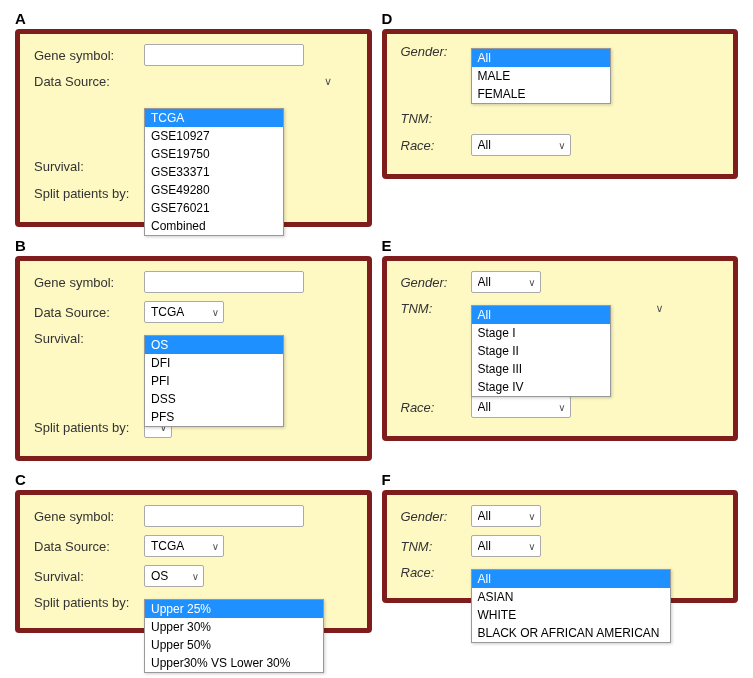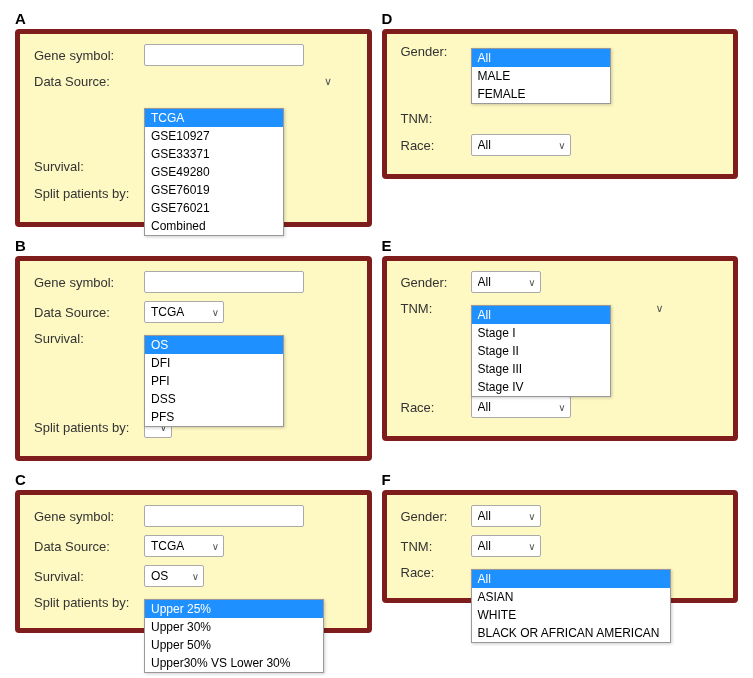--- a/index.html
+++ b/index.html
@@ -40,20 +40,21 @@
     .form-label {
       color: #333;
       min-width: 110px;
       flex-shrink: 0;
     }
 
     .form-label-narrow {
       color: #333;
       min-width: 70px;
       flex-shrink: 0;
+      font-style: italic;
     }
 
     .text-input {
       border: 1px solid #aaa;
       border-radius: 2px;
       height: 22px;
       width: 160px;
       padding: 2px 4px;
       font-size: 12px;
     }
@@ -167,23 +168,23 @@
       <div class="form-row">
         <span class="form-label">Gene symbol:</span>
         <input class="text-input" type="text" value="" style="">
       </div>
       <div class="form-row">
         <span class="form-label">Data Source:</span>
 
         <div class="dropdown-list datasource-dropdown">
           <div class="dropdown-item selected">TCGA</div>
           <div class="dropdown-item">GSE10927</div>
+          <div class="dropdown-item">GSE19750</div>
           <div class="dropdown-item">GSE33371</div>
           <div class="dropdown-item">GSE49280</div>
-          <div class="dropdown-item">GSE76019</div>
           <div class="dropdown-item">GSE76021</div>
           <div class="dropdown-item">Combined</div>
         </div>
         <div style="width:50px;"></div>
         <span style="margin-left:130px; font-size:11px; color:#555;">∨</span>
       </div>
       <div class="form-row" style="margin-top:70px;">
         <span class="form-label">Survival:</span>
       </div>
       <div class="form-row">

